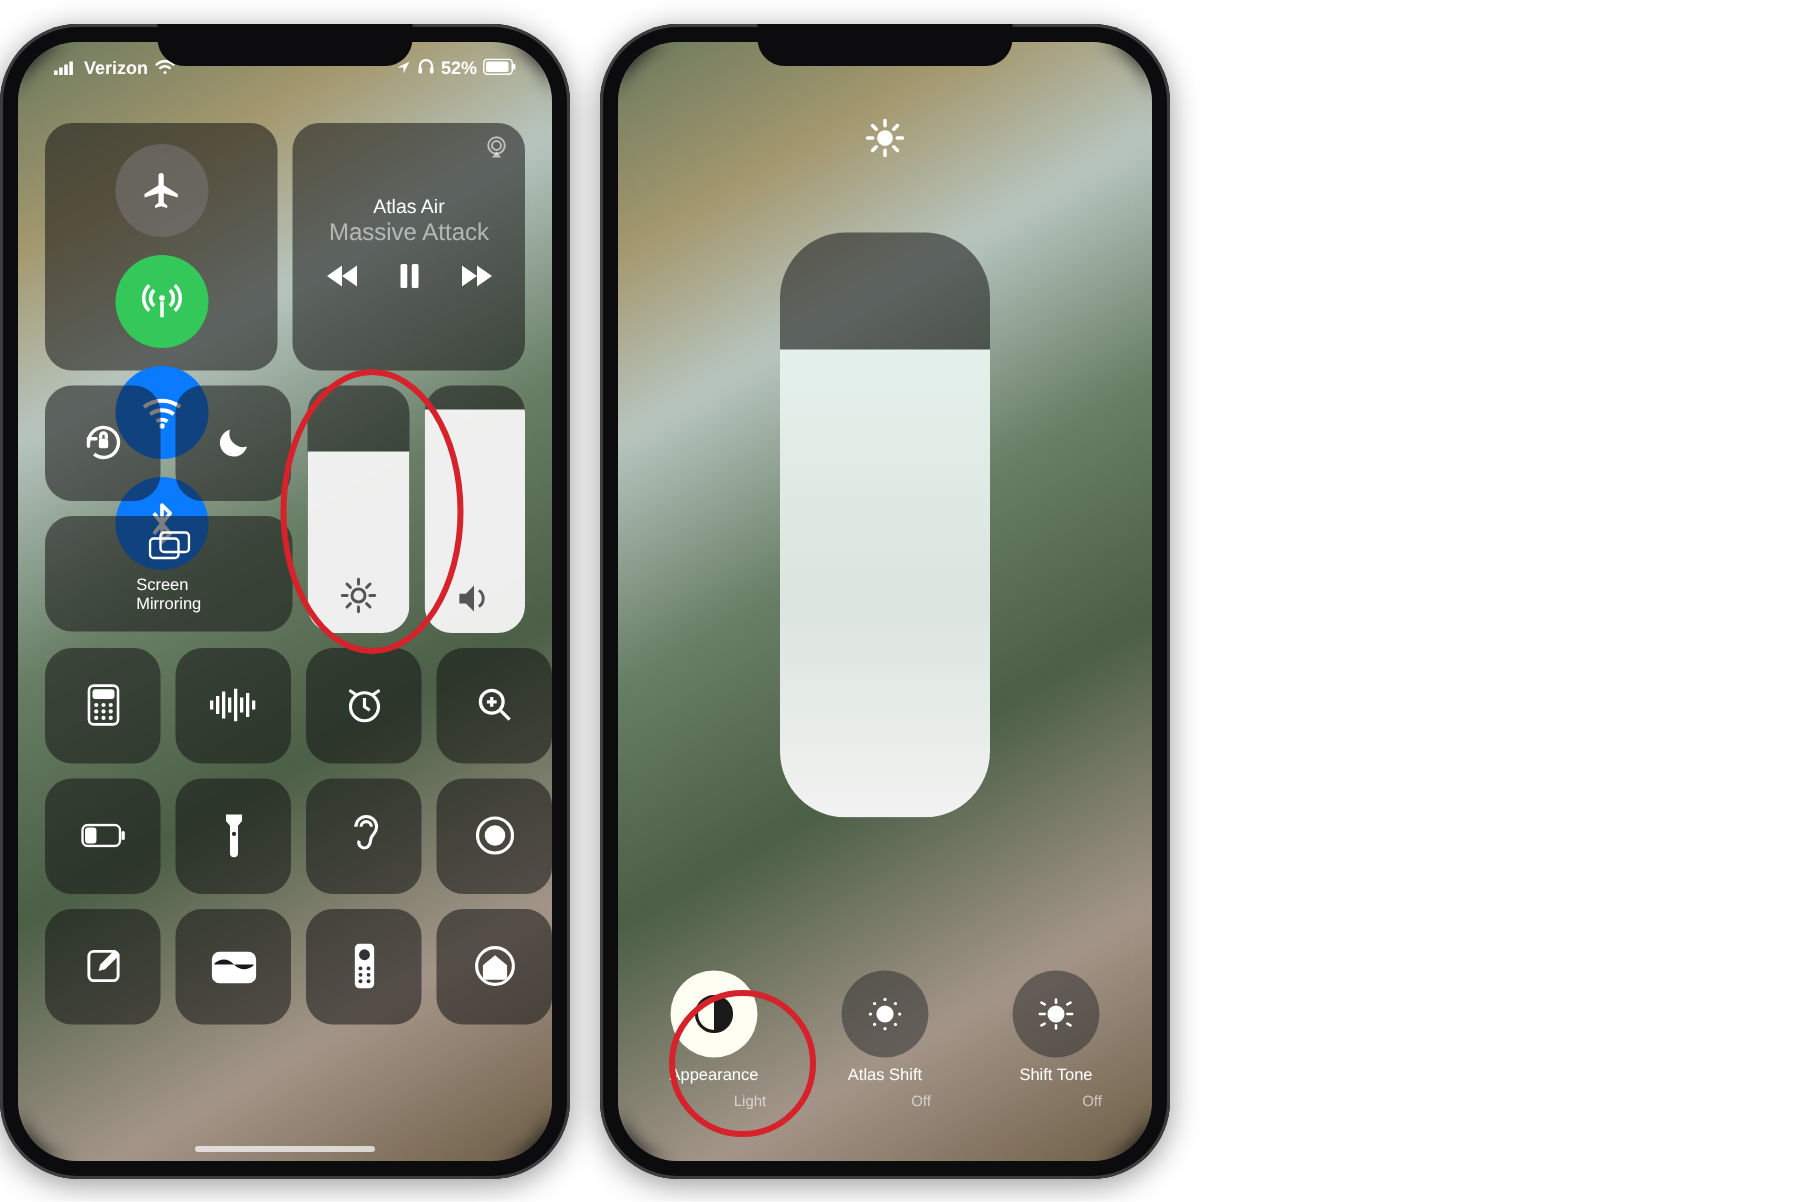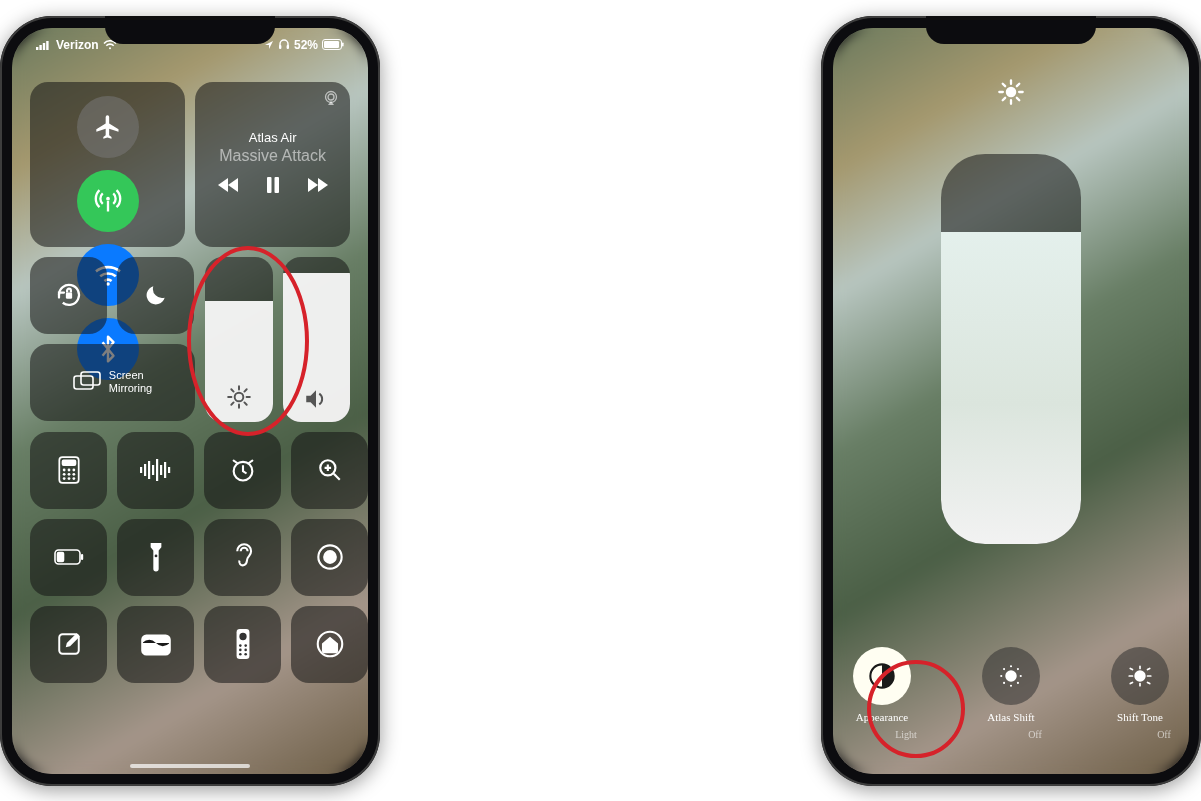--- a/index.html
+++ b/index.html
@@ -1,26 +1,26 @@
 <!DOCTYPE html>
 <html><head>
 <meta charset="utf-8">
 <style>
   html,body{margin:0;padding:0;background:#fff;font-family:-apple-system,Helvetica,Arial,sans-serif;}
-  .stage{width:1201px;height:801px;display:flex;align-items:center;justify-content:space-between;gap:20px;}
+  .stage{width:1201px;height:801px;display:flex;align-items:center;justify-content:flex-start;gap:20px;}
   .phone{width:380px;height:770px;background:#0c0c0f;border-radius:52px;box-shadow:0 0 0 2px #3d3d3d inset,0 4px 20px rgba(0,0,0,.4);padding:12px;box-sizing:border-box;position:relative;}
   .screen{width:100%;height:100%;border-radius:40px;overflow:hidden;position:relative;
     background:linear-gradient(150deg,#6c7a5e 0%,#a4986e 15%,#b7c5bf 28%,#687e65 45%,#4b5f46 62%,#a49589 82%,#6d5e46 100%);}
   .blur{position:absolute;inset:0;backdrop-filter:blur(6px);}
   .notch{position:absolute;top:0;left:50%;transform:translateX(-50%);width:170px;height:28px;background:#0c0c0f;border-radius:0 0 18px 18px;z-index:20;}
   .status{position:absolute;top:10px;width:100%;display:flex;justify-content:space-between;padding:0 24px;box-sizing:border-box;color:#fff;font-size:12px;font-weight:600;z-index:15;}
   .status .side{display:flex;align-items:center;gap:4px;}
   .cc{position:absolute;top:44px;left:0;right:0;bottom:0;padding:10px 18px 28px 18px;display:flex;flex-direction:column;gap:10px;box-sizing:border-box;}
   .row{display:flex;gap:10px;}
-  .panel{background:rgba(20,20,20,.55);border-radius:18px;display:flex;align-items:center;justify-content:center;}
+  .panel{background:rgba(20,20,20,.55);border-radius:18px;display:flex;align-items:center;justify-content:center;flex-direction:column;}
   .conn{width:165px;height:165px;flex-flow:row wrap;gap:12px;padding:14px;box-sizing:border-box;}
   .circle{width:62px;height:62px;border-radius:50%;display:flex;align-items:center;justify-content:center;}
   .grey{background:rgba(120,120,120,.55);}
   .green{background:#34c759;}
   .blue{background:#0a7aff;}
   .music{width:165px;height:165px;flex-direction:column;color:#fff;gap:10px;padding:10px;box-sizing:border-box;position:relative;}
   .track{text-align:center;font-size:13px;line-height:1.2;}
   .artist{color:rgba(255,255,255,.55);font-size:16px;}
   .transport{display:flex;gap:26px;font-size:20px;}
   .airplay-corner{position:absolute;top:8px;right:10px;}
@@ -31,21 +31,21 @@
   .slider-icon{position:absolute;bottom:12px;left:50%;transform:translateX(-50%);color:#4a4a4a;}
   .grid4{display:grid;grid-template-columns:repeat(4,77px);gap:10px;}
   .tile svg,.circle svg,.slider-icon svg,.mirror svg,.airplay-corner svg{display:block;}
   .homebar{position:absolute;bottom:6px;left:50%;transform:translateX(-50%);width:120px;height:4px;border-radius:3px;background:rgba(255,255,255,.7);z-index:15;}
   .annot{position:absolute;border:4px solid #d6222a;border-radius:50%;z-index:30;pointer-events:none;box-sizing:border-box;}
   
   .sc2{display:flex;flex-direction:column;align-items:center;justify-content:flex-start;padding-top:50px;gap:24px;}
   .brighttop{color:#fff;}
   .bigslider{width:140px;height:390px;border-radius:44px;overflow:hidden;background:rgba(20,20,20,.55);display:flex;flex-direction:column-reverse;margin-top:20px;}
   .bigfill{width:100%;background:linear-gradient(180deg,#e4f0ec 0%,#dbe5dd 55%,#f2f2f2 100%);}
-  .options{position:absolute;bottom:34px;width:100%;display:flex;justify-content:center;gap:39px;font-family:Liberation Serif, serif;}
+  .options{position:absolute;bottom:34px;width:100%;display:flex;justify-content:center;gap:24px;}
   .opt{display:flex;flex-direction:column;align-items:center;gap:6px;color:#fff;font-size:11px;width:90px;}
   .opt .ocircle{width:58px;height:58px;border-radius:50%;background:rgba(50,50,50,.55);display:flex;align-items:center;justify-content:center;}
   .opt.selected .ocircle{background:#fffef2;}
   .opt .ostatus{color:rgba(255,255,255,.6);font-size:10px;padding-left:48px;}
 </style>
 </head>
 <body>
 
 <div class="stage">
 

